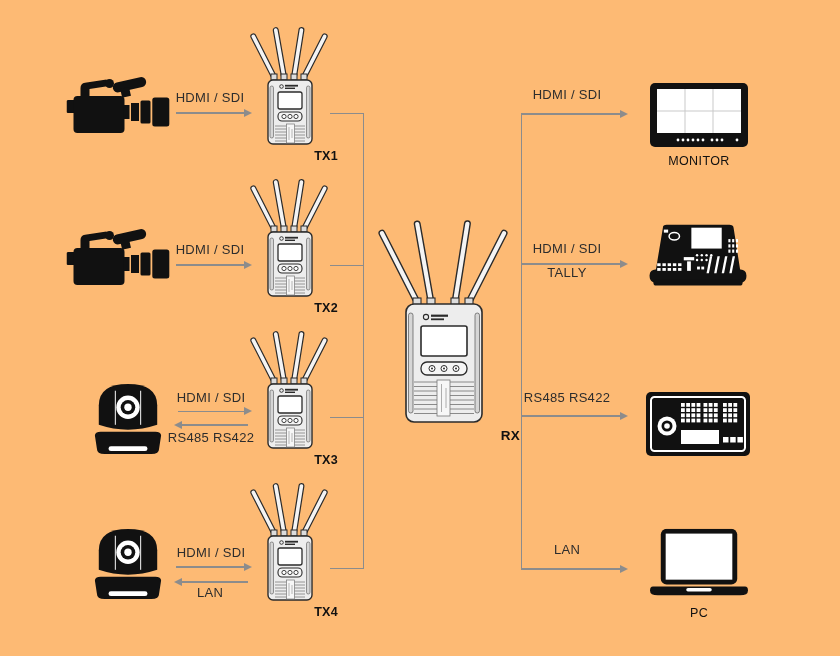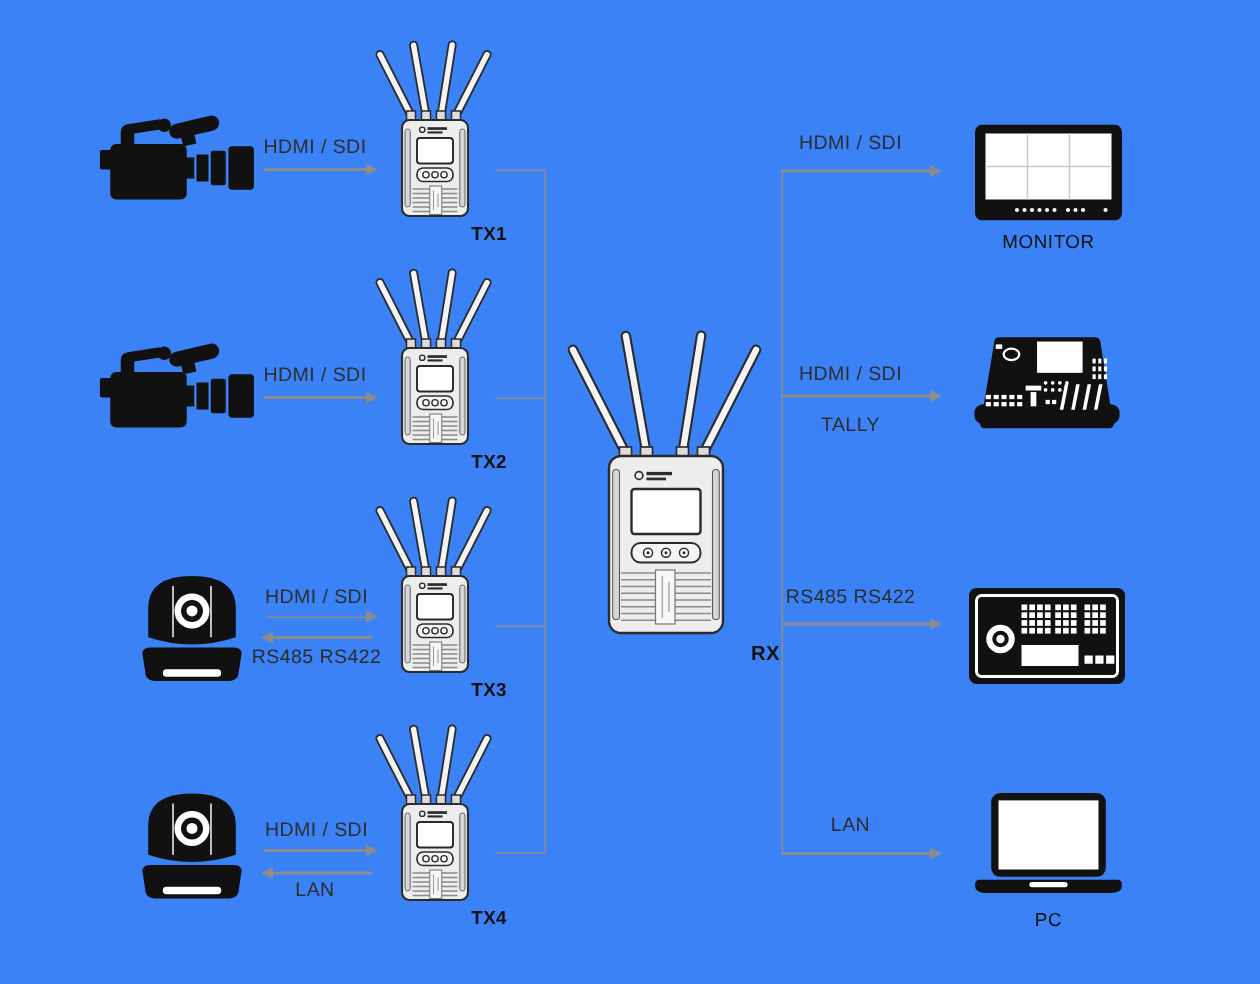--- a/index.html
+++ b/index.html
@@ -1,17 +1,17 @@
 <!DOCTYPE html>
 <html><head>
 <meta charset="utf-8">
 <style>
   html,body{margin:0;padding:0;background:#ffffff;}
   #canvas{
-    position:relative;width:840px;height:656px;background:#3b82f6;overflow:hidden;
+    position:relative;width:840px;height:656px;background:#fdba74;overflow:hidden;
     font-family:"Liberation Sans", sans-serif;
   }
   .abs{position:absolute;}
   .icon-box svg{display:block;width:100%;height:100%;}
   .conn-label{
     font-size:13px;color:#2d2d2d;letter-spacing:.3px;text-align:center;
     white-space:nowrap;line-height:14px;
   }
   .device-label{
     font-size:12.5px;font-weight:normal;color:#111;letter-spacing:.4px;
@@ -334,21 +334,21 @@
   <div class="abs arrow-right" style="left:521px;top:113px;width:100px"></div>
   <div class="abs icon-box" style="left:650px;top:83px;width:98px;height:64px">
       <svg viewBox="0 0 98 64">
         <use href="#sym-monitor"></use>
       </svg>
     </div>
   <div class="abs device-label" style="left:599px;top:154px;width:200px">MONITOR</div>
 
   <div class="abs conn-label" style="left:507px;top:242px;width:120px">HDMI / SDI</div>
   <div class="abs arrow-right" style="left:521px;top:263px;width:100px"></div>
-  <div class="abs conn-label" style="left:507px;top:276px;width:120px">TALLY</div>
+  <div class="abs conn-label" style="left:507px;top:266px;width:120px">TALLY</div>
   <div class="abs icon-box" style="left:646px;top:222px;width:104px;height:74px">
       <svg viewBox="0 0 106 78">
         <use href="#sym-switchboard"></use>
       </svg>
     </div>
 
   <div class="abs conn-label" style="left:507px;top:391px;width:120px">RS485 RS422</div>
   <div class="abs arrow-right" style="left:521px;top:415px;width:100px"></div>
   <div class="abs icon-box" style="left:646px;top:392px;width:104px;height:64px">
       <svg viewBox="0 0 104 64">

